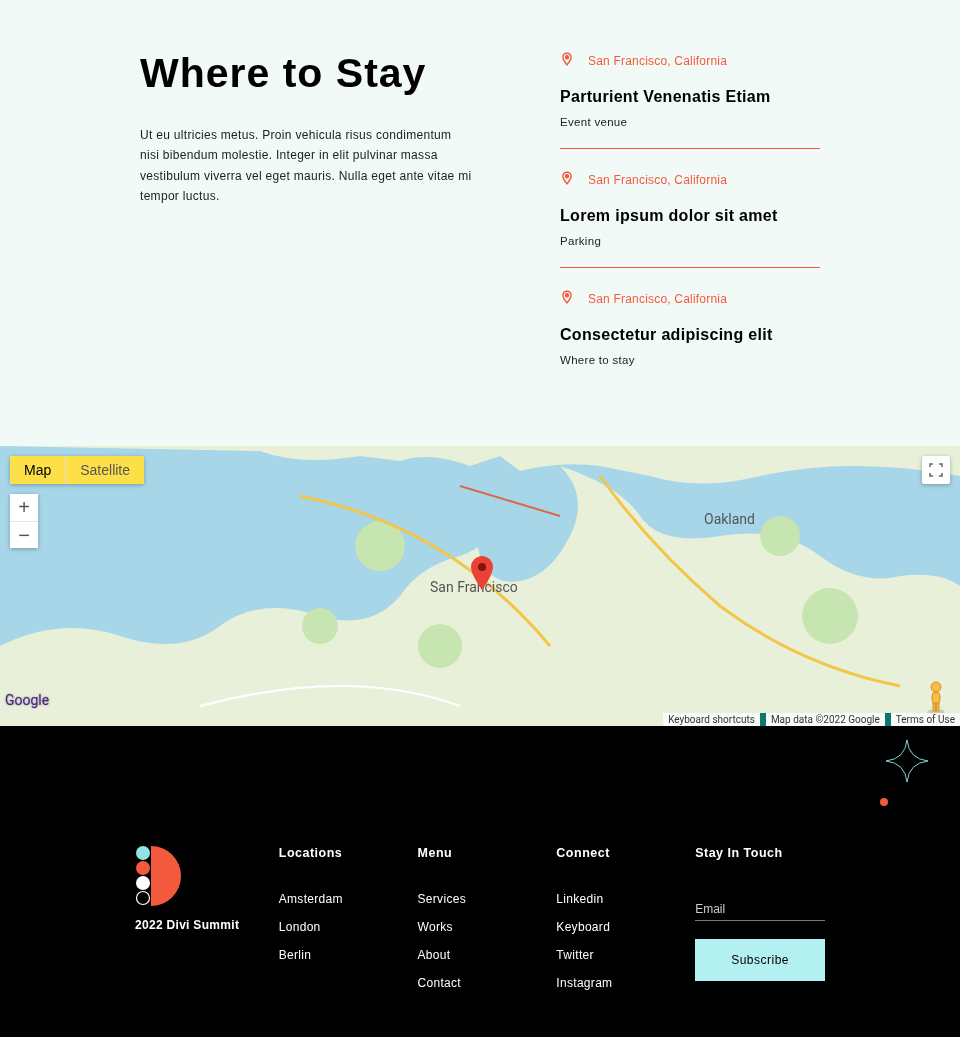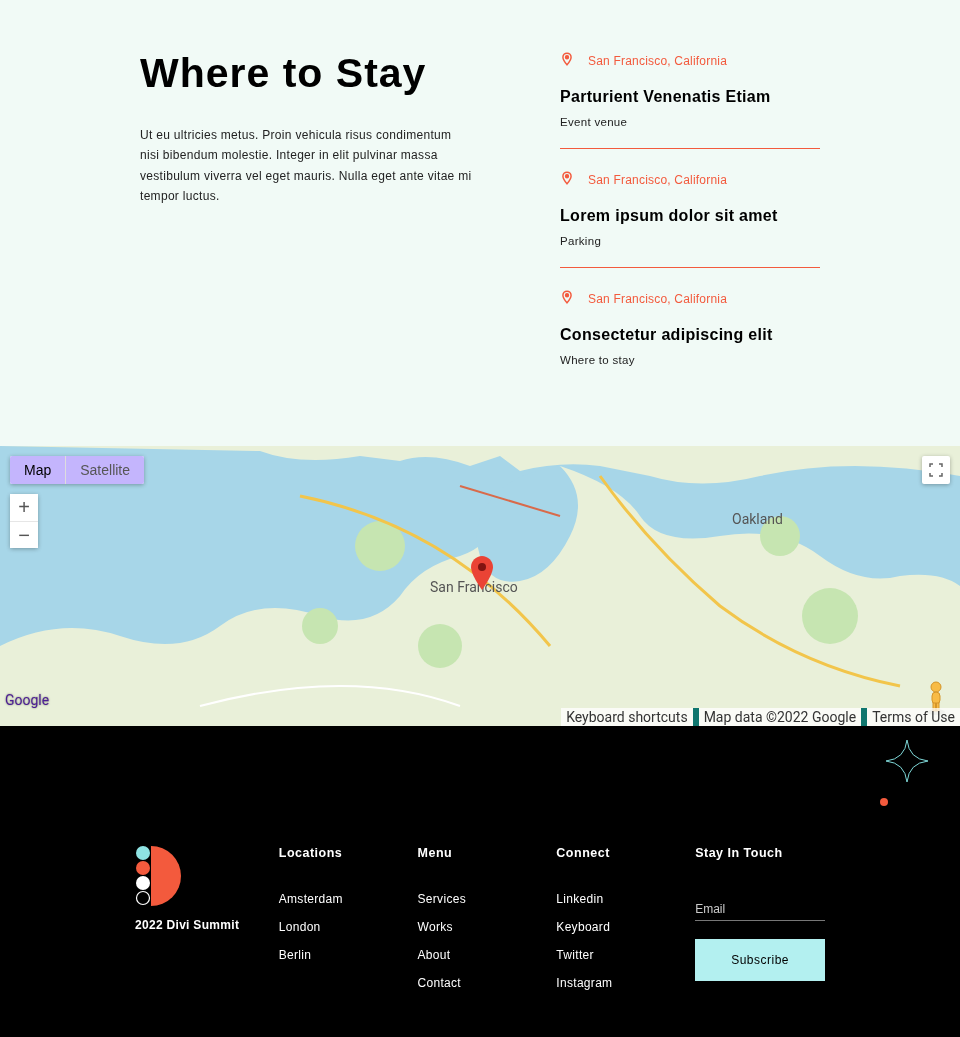--- a/index.html
+++ b/index.html
@@ -41,50 +41,50 @@
   .map-section { position: relative; width: 960px; height: 280px; overflow: hidden; font-family: Roboto, Arial, sans-serif; }
   .map-bg { position:absolute; inset:0; }
   .map-controls-top {
     position: absolute; top: 10px; left: 10px;
     background: #fff; border-radius: 2px;
     display: flex; box-shadow: 0 1px 4px rgba(0,0,0,0.3);
     overflow: hidden;
   }
   .map-tab {
     font-size: 14px; padding: 6px 14px; cursor: pointer;
-    color: #565656; border: none; background: #c4b5fd;
+    color: #565656; border: none; background: #fde047;
   }
   .map-tab.active { color: #000; font-weight: 500; }
   .map-tab + .map-tab { border-left: 1px solid #ddd; }
   .map-zoom {
     position: absolute; top: 48px; left: 10px;
     background: #fff; border-radius: 2px;
     box-shadow: 0 1px 4px rgba(0,0,0,0.3);
     display: flex; flex-direction: column; width: 28px;
   }
   .zoom-btn { width:28px; height:27px; display:flex;align-items:center;justify-content:center;font-size:20px;color:#555;cursor:pointer;border:none;background:#fff; }
   .zoom-btn + .zoom-btn { border-top: 1px solid #e6e6e6; }
   .map-fullscreen {
     position:absolute; top:10px; right:10px; width:28px;height:28px;
     background:#fff;border-radius:2px;box-shadow:0 1px 4px rgba(0,0,0,0.3);
     display:flex;align-items:center;justify-content:center;cursor:pointer;
   }
   .map-pegman {
     position:absolute; bottom:10px; right:10px; width:28px;height:38px;
   }
   .map-credits {
-    position:absolute; bottom:0; right:0; display:flex; font-size:14px;
+    position:absolute; bottom:0; right:0; display:flex; font-size:10px;
     background:rgba(255,255,255,0.75); color:#333;
   }
   .map-credits span { padding: 1px 5px; white-space:nowrap; }
   .map-credits span + span { border-left:6px solid #0f766e; }
   .google-logo { position:absolute;bottom:18px;left:5px;color:#4c1d95;font-size:14px;font-weight:400;text-shadow:0 0 2px rgba(0,0,0,0.5);}
   .map-marker { position:absolute; top:110px; left:470px; }
   .map-label-sf { position:absolute; top:133px; left:430px; font-size:14px; color:#555;}
-  .map-label-oak { position:absolute; top:65px; left:732px; font-size:14px; color:#555;}
+  .map-label-oak { position:absolute; top:65px; left:704px; font-size:14px; color:#555;}
 
   
   .footer {
     background: #000; color:#fff; position:relative;
     padding: 120px 135px 180px 135px;
     overflow: hidden;
   }
   .footer-cols { display:flex; gap: 0; }
   .footer-col-logo { width:145px; }
   .footer-col { width:140px; }

